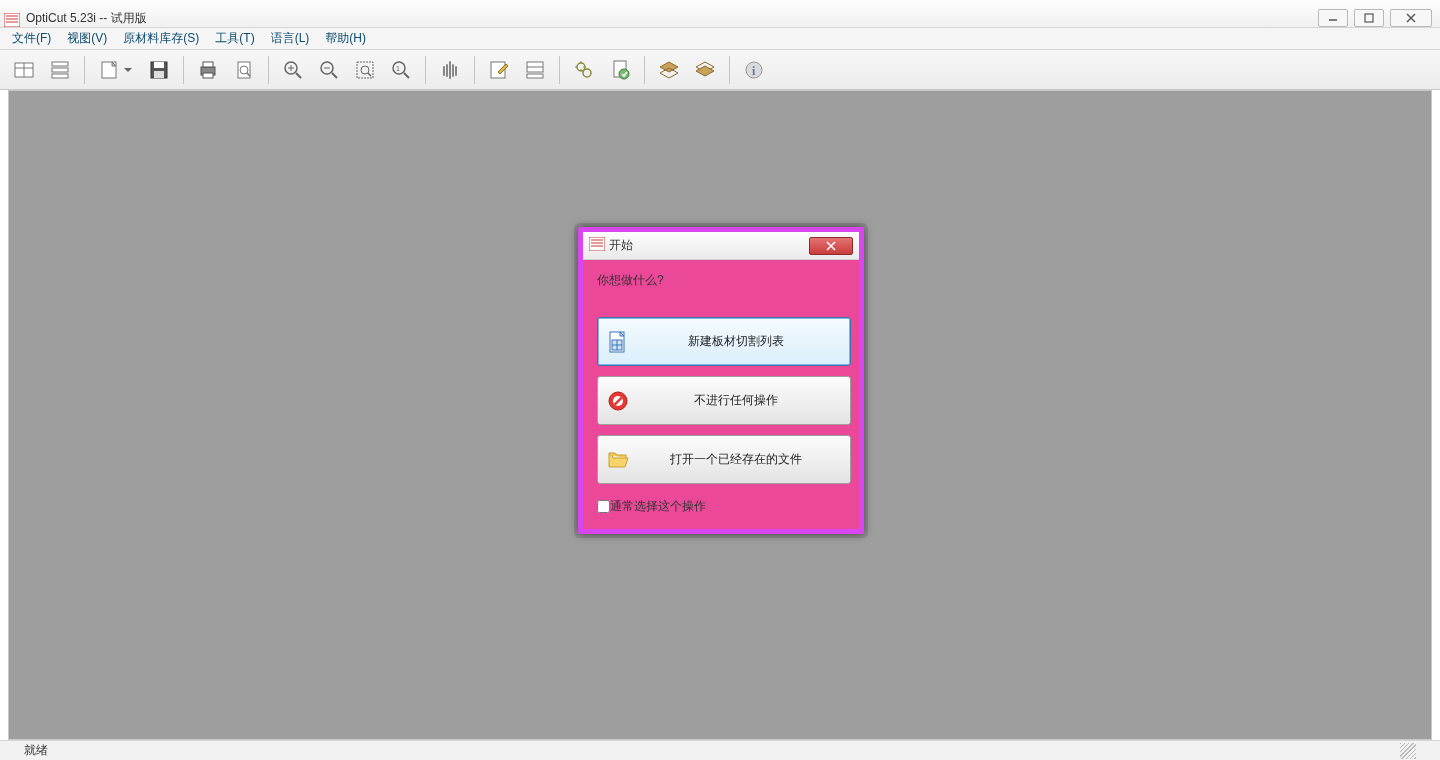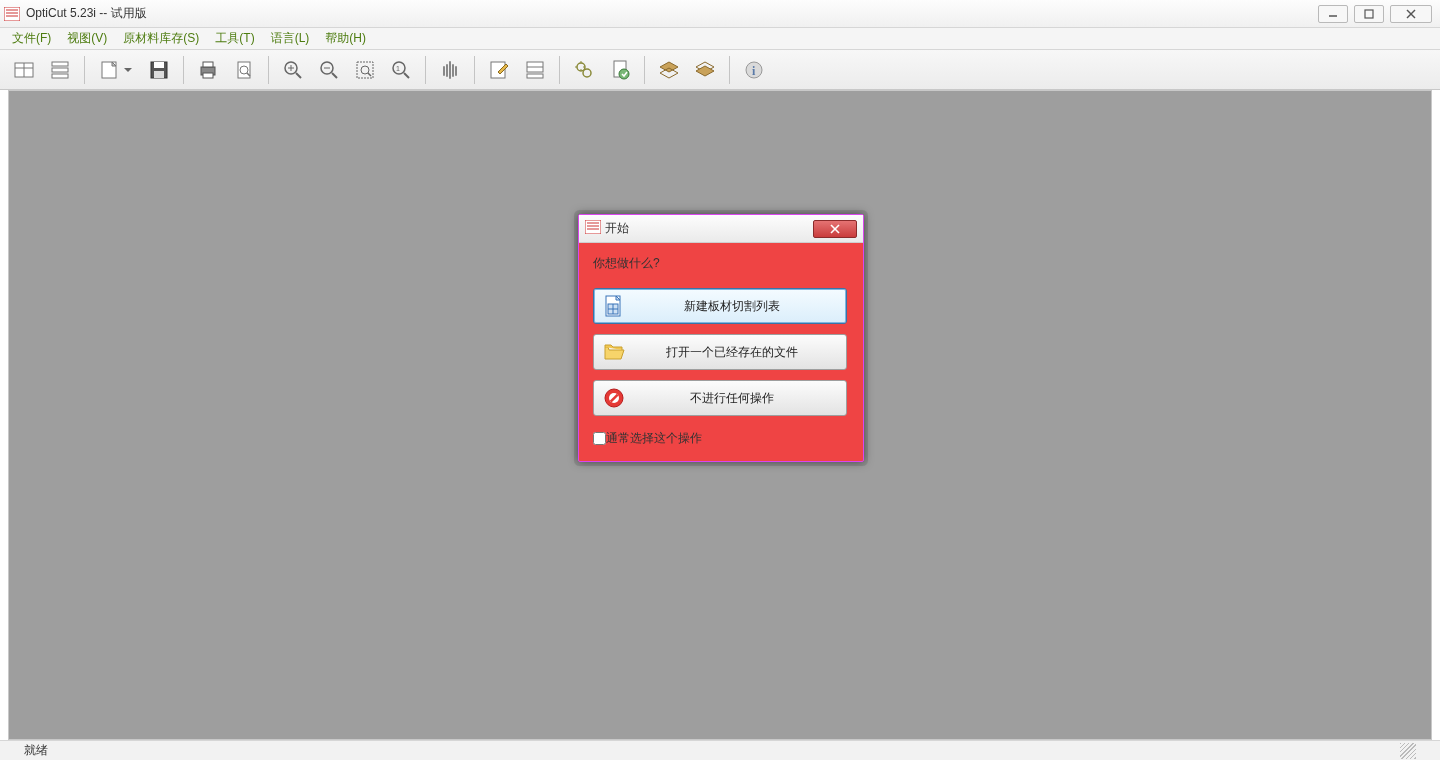--- a/index.html
+++ b/index.html
@@ -11,21 +11,21 @@
   overflow: hidden;
   background: #fff;
   position: relative;
 }
 
 .titlebar {
   height: 28px;
   background: linear-gradient(#fdfdfd, #f0f0f0);
   border-bottom: 1px solid #d6d6d6;
   display: flex;
-  align-items: center;
+  align-items: flex-end;
   padding: 0 4px;
 }
 .titlebar .app-icon {
   width: 16px; height: 14px;
   margin-right: 6px;
   display: inline-block;
 }
 .titlebar .title-text { color: #333; }
 .window-controls {
   margin-left: auto;
@@ -48,21 +48,21 @@
 .menubar {
   height: 22px;
   background: #f5f5f5;
   border-bottom: 1px solid #d6d6d6;
   display: flex;
   align-items: center;
   padding: 0 4px;
 }
 .menubar .menu-item {
   padding: 2px 8px;
-  color: #4d7c0f;
+  color: #0c4a6e;
   cursor: default;
 }
 
 
 .toolbar {
   height: 40px;
   background: linear-gradient(#f7f7f7, #ececec);
   border-bottom: 1px solid #c8c8c8;
   display: flex;
   align-items: center;
@@ -107,24 +107,24 @@
 }
 .statusbar .grip {
   margin-left: auto;
   width: 16px; height: 16px;
   background: repeating-linear-gradient(135deg, #bbb, #bbb 1px, transparent 1px, transparent 3px);
 }
 
 
 .dialog {
   position: absolute;
-  left: 578px; top: 214px;
+  left: 578px; top: 227px;
   width: 286px;
-  background: #ef4444;
-  border: 1px solid #d946ef;
+  background: #ec4899;
+  border: 5px solid #d946ef;
   box-shadow: 0 0 10px rgba(0,0,0,0.5), 0 0 0 4px rgba(0,0,0,0.1);
   border-radius: 2px;
 }
 .dialog .dlg-titlebar {
   height: 28px;
   background: linear-gradient(#fdfdfd, #eaeaea);
   border-bottom: 1px solid #cfcfcf;
   display: flex;
   align-items: center;
   padding: 0 6px;
@@ -137,27 +137,27 @@
   border: 1px solid #8b2b2b;
   border-radius: 2px;
   display: flex; align-items: center; justify-content: center;
   color: #fff; font-weight: bold;
 }
 .dialog .dlg-body {
   padding: 12px 14px 14px 14px;
 }
 .dialog .prompt {
   color: #333;
-  margin-bottom: 16px;
+  margin-bottom: 28px;
 }
 .dlg-btn {
   display: flex;
   align-items: center;
   width: 254px;
-  height: 36px;
+  height: 49px;
   margin-bottom: 10px;
   background: linear-gradient(#fcfcfc, #e3e3e3);
   border: 1px solid #9e9e9e;
   border-radius: 3px;
   cursor: default;
   padding: 0 8px;
 }
 .dlg-btn.focused {
   border: 1px solid #3874a8;
   box-shadow: inset 0 0 0 1px #7fb5e0;
@@ -394,36 +394,36 @@
             <line x1="11" y1="10" x2="11" y2="20" stroke="#3973b8"></line>
           </svg>
       </span>
       <span class="btn-label">新建板材切割列表</span>
     </div>
 
 
     <div class="dlg-btn">
       <span class="btn-icon">
         <svg viewBox="0 0 24 24">
-            <path d="M3 7 L3 19 L19 19 L22 10 L7 10 L6 7 Z" fill="#f7d46a" stroke="#c9a030"></path>
-            <path d="M3 7 L3 5 L9 5 L11 7 L20 7 L20 10" fill="#f2c74f" stroke="#c9a030"></path>
-          </svg>
-      </span>
-      <span class="btn-label">打开一个已经存在的文件</span>
-    </div>
-
-    <div class="dlg-btn">
-      <span class="btn-icon">
-        <svg viewBox="0 0 24 24">
             <circle cx="12" cy="12" r="9" fill="#e53935" stroke="#b71c1c"></circle>
             <circle cx="12" cy="12" r="5" fill="#fff"></circle>
             <rect x="7" y="11" width="10" height="2.5" fill="#e53935" transform="rotate(-45 12 12)"></rect>
           </svg>
       </span>
       <span class="btn-label">不进行任何操作</span>
     </div>
 
+    <div class="dlg-btn">
+      <span class="btn-icon">
+        <svg viewBox="0 0 24 24">
+            <path d="M3 7 L3 19 L19 19 L22 10 L7 10 L6 7 Z" fill="#f7d46a" stroke="#c9a030"></path>
+            <path d="M3 7 L3 5 L9 5 L11 7 L20 7 L20 10" fill="#f2c74f" stroke="#c9a030"></path>
+          </svg>
+      </span>
+      <span class="btn-label">打开一个已经存在的文件</span>
+    </div>
+
     <div class="dlg-check">
       <input type="checkbox" style="">
       <label>通常选择这个操作</label>
     </div>
   </div>
 </div>
 
 </body></html>

